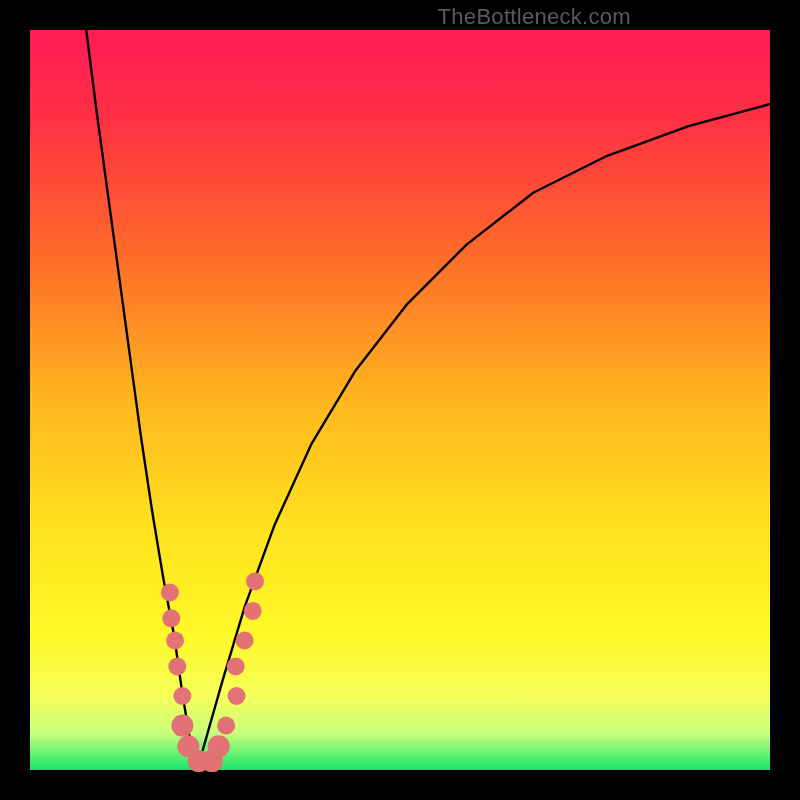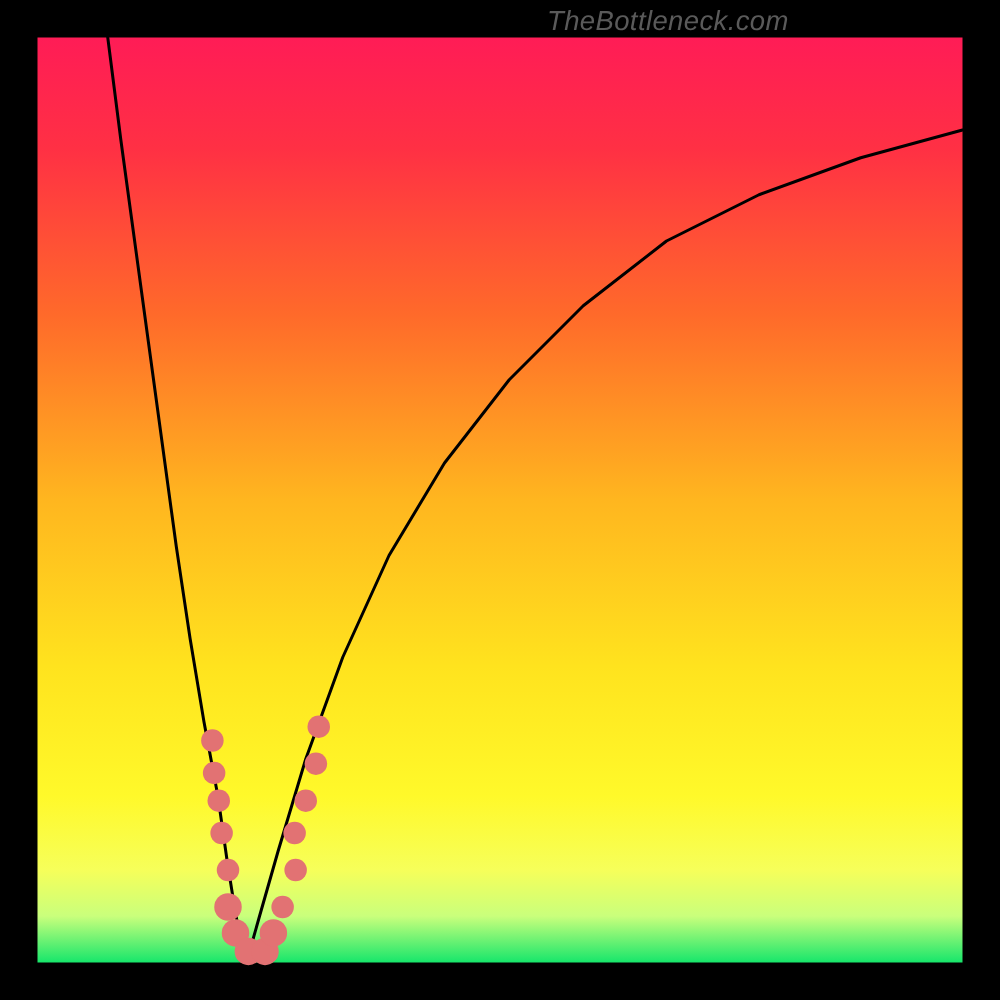--- a/index.html
+++ b/index.html
@@ -10,21 +10,20 @@
     overflow: hidden;
     background: #000;
     font-family: Arial, Helvetica, sans-serif;
   }
   .frame {
     position: absolute;
     left: 0; top: 0;
     width: 641px;
     height: 800px;
     background: #000;
-    font-style: italic;
   }
   .watermark {
     position: absolute;
     top: 4px;
     right: 10px;
     color: #5a5a5a;
     font-size: 22px;
     font-weight: 400;
     letter-spacing: 0.3px;
     user-select: none;

